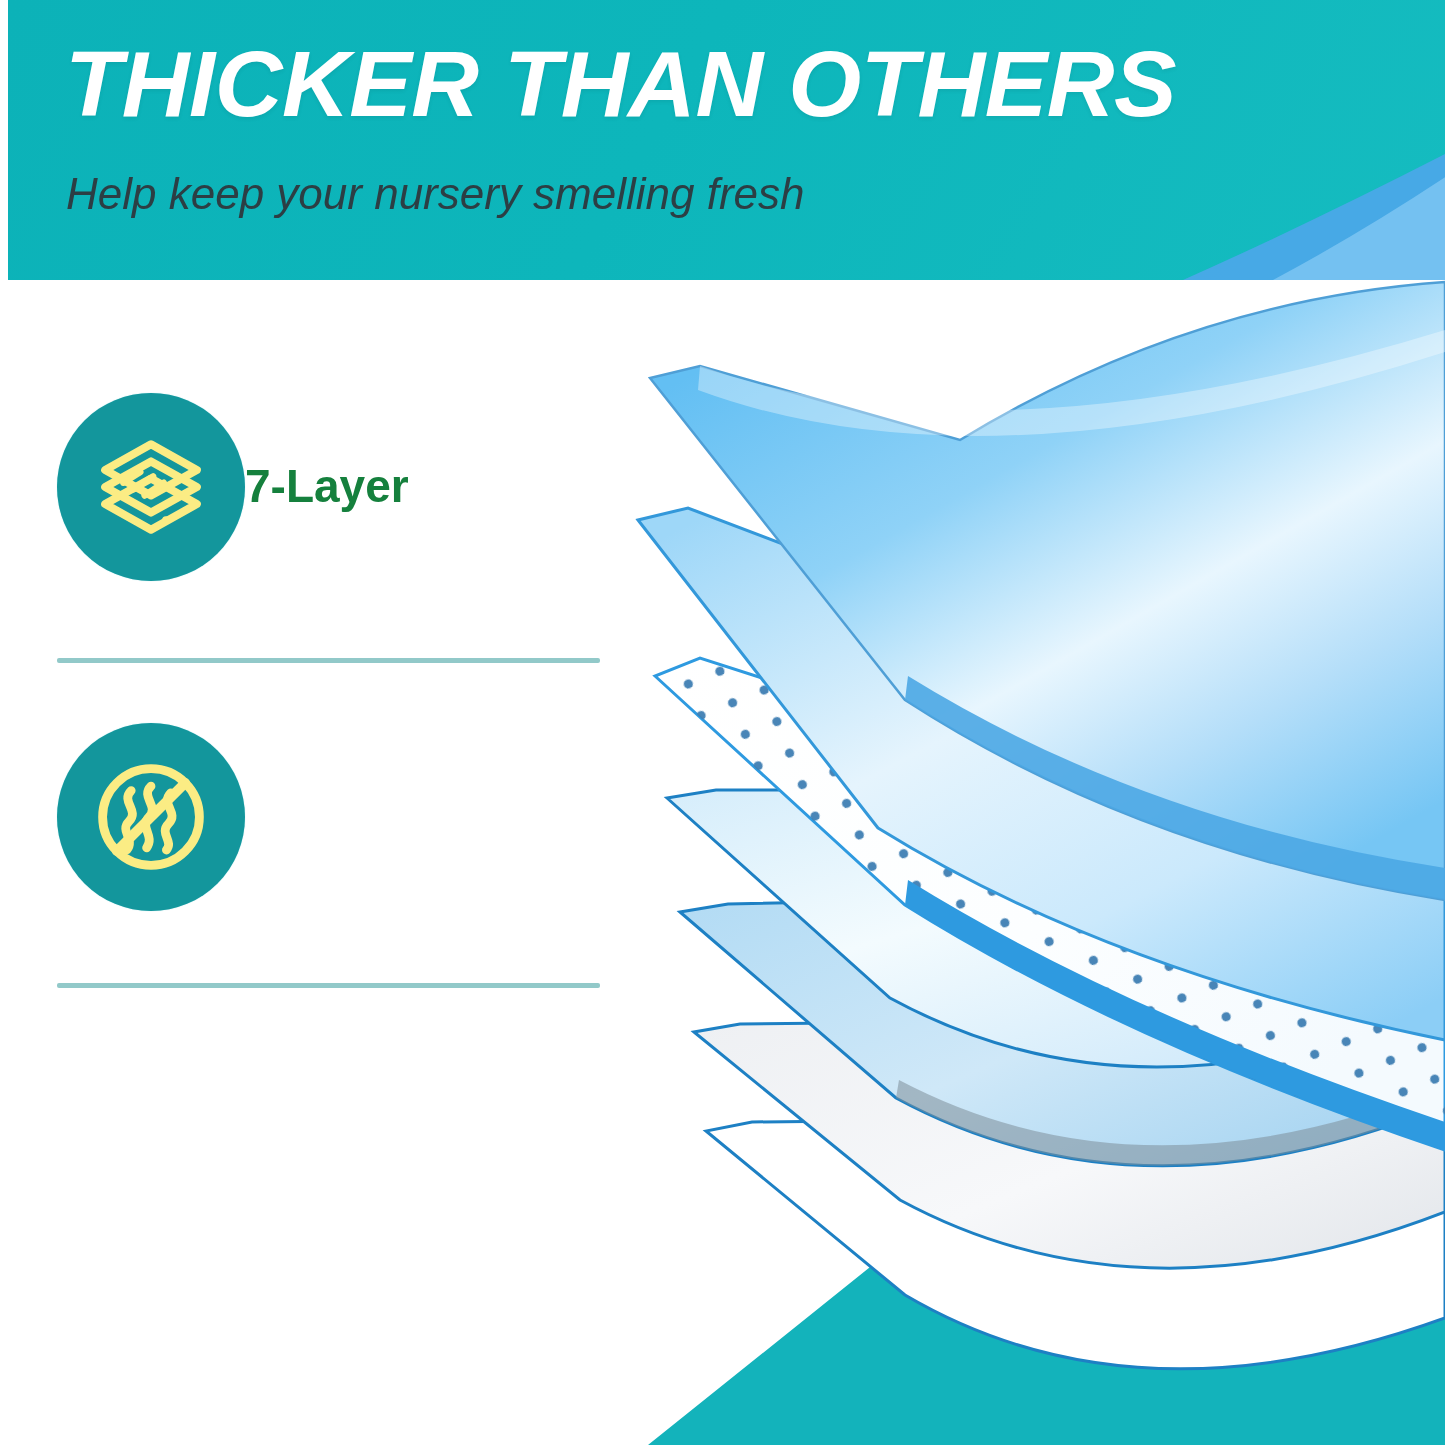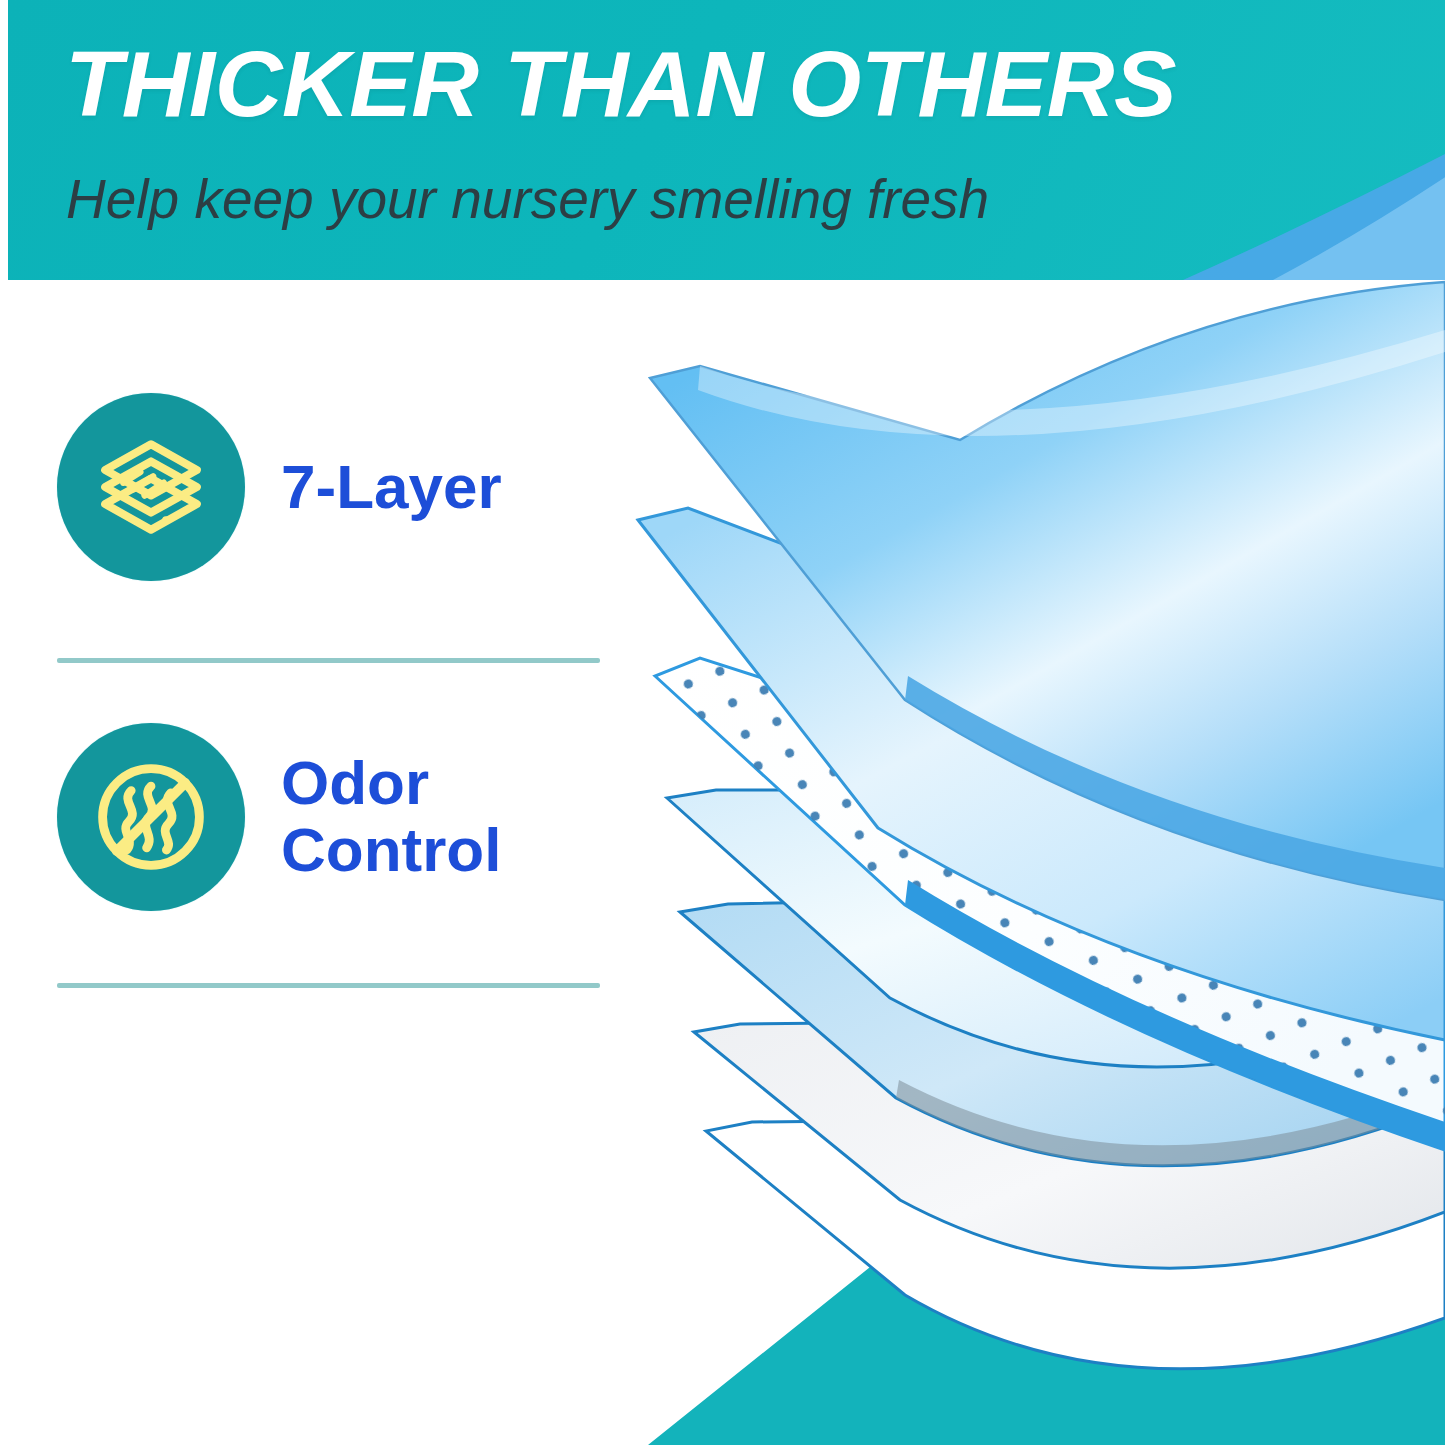--- a/index.html
+++ b/index.html
@@ -26,21 +26,21 @@
     font-weight:700;
     letter-spacing:-0.5px;
     transform:scaleX(1.02);
     transform-origin:left center;
     white-space:nowrap;
     text-shadow:0 2px 4px rgba(0,0,0,0.07);
   }
   .subtitle{
     position:absolute;left:58px;top:172px;
     color:#2c3e44;
-    font-size:55px;line-height:1;
+    font-size:44px;line-height:1;
     font-weight:400;
     white-space:nowrap;
   }
 
   
   .illustration{
     position:absolute;left:0;top:0;width:1445px;height:1445px;
     z-index:2;pointer-events:none;
   }
 
@@ -57,23 +57,22 @@
   .feature-3{top:765px;}
 
   .icon-circle{
     width:188px;height:188px;border-radius:50%;
     background:#13969c;
     display:flex;align-items:center;justify-content:center;
     flex:0 0 auto;
     box-shadow:0 0 1px rgba(0,180,190,0.4);
   }
   .feature-label{
-    margin-left:36px;
-    color:#1d4ed8;
-    font-size:62px;
+    color:#15803d;
+    font-size:46px;
     font-weight:700;
     line-height:1.08;
     white-space:pre-line;
   }
 
   .divider{
     position:absolute;left:57px;width:543px;height:5px;
     background:#92c9c9;
     border-radius:2px;
   }
@@ -200,22 +199,20 @@
         <svg viewBox="0 0 120 120" width="132" height="132" xmlns="http://www.w3.org/2000/svg">
           <circle cx="60" cy="60" r="44" fill="none" stroke="#fbec84" stroke-width="8"></circle>
           <g fill="none" stroke="#fbec84" stroke-width="8" stroke-linecap="round">
             <path d="M42,36 C32,46 50,54 40,64 C31,73 46,80 38,90"></path>
             <path d="M60,32 C50,42 68,50 58,60 C49,69 64,77 56,88"></path>
             <path d="M78,38 C68,48 86,56 76,66 C67,75 81,82 74,90"></path>
           </g>
           <path d="M29,91 L91,29" stroke="#fbec84" stroke-width="9" stroke-linecap="round" fill="none"></path>
         </svg>
       </div>
-      <div class="feature-label">Odor
-Control</div>
     </div>
 
 
     <div class="divider divider-1"></div>
     <div class="divider divider-2"></div>
   </div>
 
 </div>
 
 </body></html>

